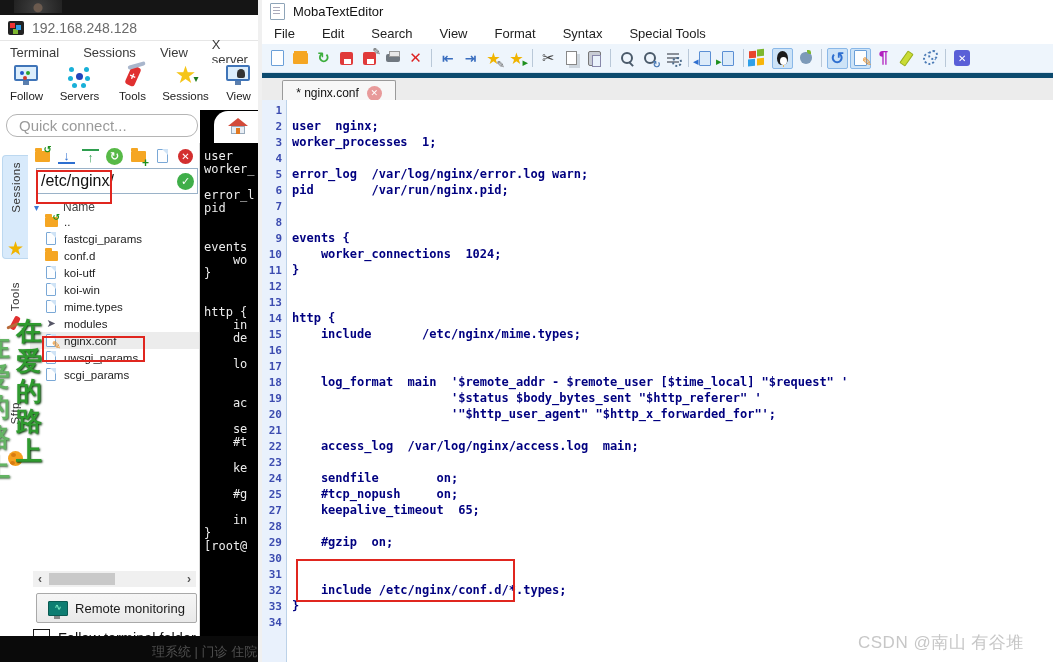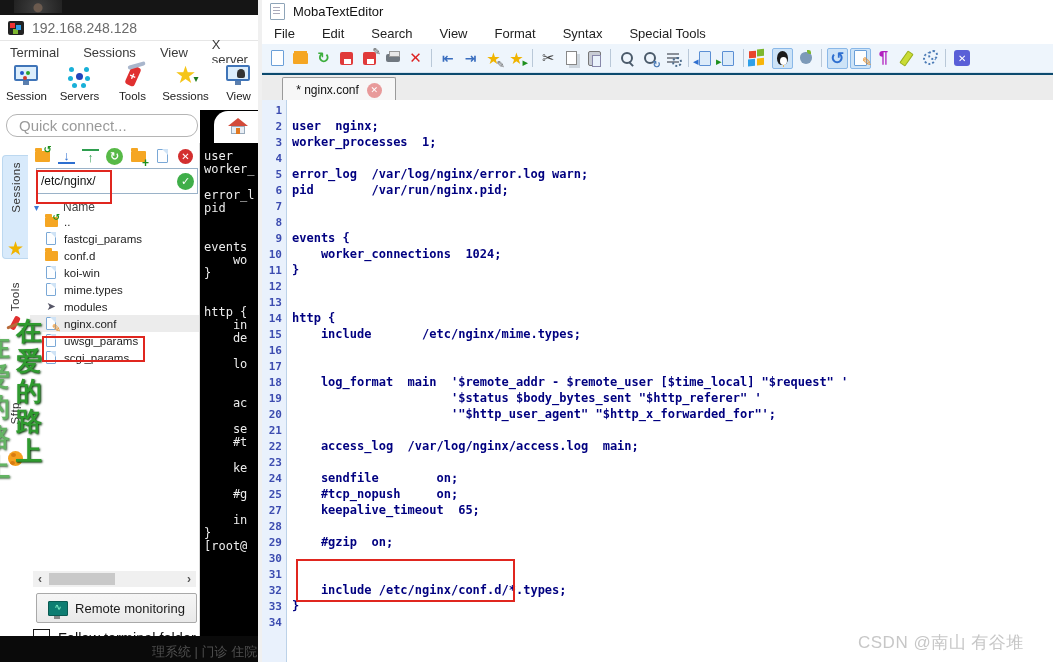--- a/index.html
+++ b/index.html
@@ -67,21 +67,21 @@
   .sh-doc{width:11px;height:14px;background:#fdfeff;border:1px solid #7aa8d6;border-radius:1px;box-sizing:border-box;position:relative;}
   .sh-doc::before{content:"";position:absolute;right:-1px;top:-1px;border:3px solid #cfe3f6;border-left-color:transparent;border-bottom-color:transparent;}
   .fic .ovl{position:absolute;font-size:10px;line-height:10px;}
   .fic-folder-up .ovl{color:#1d8f1d;right:-1px;top:-3px;font-weight:800;}
   .fic-download{color:#2e6fd0;border-bottom:2px solid #2e6fd0;height:13px;}
   .fic-upload{color:#2e9e4f;border-top:2px solid #2e9e4f;height:13px;}
   .fic-refresh{color:#fff;background:#57b947;border-radius:50%;font-size:11px;}
   .fic-new-folder .ovl{color:#1d8f1d;right:-2px;bottom:-3px;font-size:12px;font-weight:800;}
   .fic-delete{background:#d32f2f;border-radius:50%;color:#fff;font-size:10px;width:15px;height:15px;}
   #path-box{left:36px;top:153px;width:162px;height:26px;border:1px solid #9ab2c8;background:#fff;box-sizing:border-box;display:flex;align-items:center;}
-  #path-text{font-size:12px;color:#111;margin-left:4px;flex:1;}
+  #path-text{font-size:16px;color:#111;margin-left:4px;flex:1;}
   #path-check{width:17px;height:17px;border-radius:50%;background:#3fae49;color:#fff;font-size:11px;display:flex;align-items:center;justify-content:center;margin-right:3px;}
   #name-header{left:34px;top:185px;display:flex;align-items:center;font-size:12px;color:#444;}
   #name-sort{color:#3a7bd5;font-size:10px;margin-right:24px;}
   #file-list{left:30px;top:198px;width:169px;}
   .file-row{height:17px;display:flex;align-items:center;padding-left:14px;font-size:11.5px;color:#222;position:relative;}
   .file-row.selected{background:#ececec;}
   .file-row .fi{width:14px;height:14px;margin-right:6px;position:relative;flex:none;display:flex;align-items:center;justify-content:center;}
   .fi .sh-folder{width:13px;height:10px;}
   .fi .sh-doc{width:10px;height:13px;}
   .fi .mark{position:absolute;font-size:9px;line-height:9px;}
@@ -168,21 +168,21 @@
   .ic-edit-mode::before{content:"";width:11px;height:14px;background:#fdfeff;border:1px solid #6a9fd8;border-radius:1px;}
   .ic-edit-mode .ovl{position:absolute;right:-2px;bottom:-1px;font-size:12px;color:#e8881a;}
   .ic-pilcrow{color:#b11fbf;font-weight:700;font-size:17px;}
   .ic-highlight::before{content:"";width:5px;height:13px;background:#cadc35;border:1px solid #9ab020;transform:rotate(35deg);border-radius:1px;}
   .ic-settings::before{content:"";width:9px;height:9px;border:2.5px dotted #4a7ab5;border-radius:50%;}
   .ic-settings::after{content:"";position:absolute;right:1px;top:1px;width:6px;height:6px;border:2px dotted #4a7ab5;border-radius:50%;background:#eef5fc;}
   .ic-exit::before{content:"";width:16px;height:16px;background:#5a5fd7;border-radius:3px;}
   .ic-exit .ovl{position:absolute;color:#fff;font-size:10px;font-weight:800;top:4px;left:6px;}
 
   
-  #ed-tabbar{left:262px;top:73px;width:791px;height:27px;background:#ececec;border-top:2px solid #0c4a6e;}
+  #ed-tabbar{left:262px;top:73px;width:791px;height:27px;background:#ececec;border-top:5px solid #0c4a6e;}
   #ed-tabbar::after{content:"";position:absolute;left:0;bottom:-3px;width:100%;height:3px;background:#a8a8a8;}
   #ed-tab{position:absolute;left:20px;bottom:0;width:114px;height:25px;background:#f7f7f7;border:1px solid #9a9a9a;border-bottom:none;border-radius:2px 2px 0 0;display:flex;align-items:center;justify-content:center;box-sizing:border-box;}
   #ed-tab-label{font-size:12px;color:#111;margin-right:8px;}
   #ed-tab-close{width:15px;height:15px;border-radius:50%;background:#e89a9a;color:#fff;font-size:9px;font-weight:800;display:flex;align-items:center;justify-content:center;}
 
   
   #ed-body{left:262px;top:100px;width:791px;height:562px;background:#fff;overflow:hidden;}
   #gutter-strip{position:absolute;left:0;top:0;width:25px;height:562px;background:#e9f1fc;border-right:1px solid #bcd2e8;box-sizing:border-box;}
   #ed-lines{position:absolute;left:0;top:2px;width:791px;}
   .ed-line{height:16px;display:flex;align-items:center;}
@@ -219,21 +219,21 @@
         <span class="mx-menu-item">View</span>
         <span class="mx-menu-item">X server</span>
       </div>
     <div class="abs" id="mx-toolbar">
         <div class="mx-tb-item">
           <div class="mx-tb-icon">
             <div class="mi-monitor">
               <div class="mi-dots"></div>
             </div>
           </div>
-          <div class="mx-tb-label">Session</div>
+          <div class="mx-tb-label">Follow</div>
         </div>
         <div class="mx-tb-item">
           <div class="mx-tb-icon">
             <div class="mi-servers"></div>
           </div>
           <div class="mx-tb-label">Servers</div>
         </div>
         <div class="mx-tb-item">
           <div class="mx-tb-icon">
             <div class="mi-knife"></div>
@@ -297,20 +297,26 @@
           <span class="fi fi-file">
             <span class="sh-doc"></span>
           </span>
           <span>fastcgi_params</span>
         </div>
         <div class="file-row">
           <span class="fi fi-folder">
             <span class="sh-folder"></span>
           </span>
           <span>conf.d</span>
+        </div>
+        <div class="file-row">
+          <span class="fi fi-file">
+            <span class="sh-doc"></span>
+          </span>
+          <span>koi-utf</span>
         </div>
         <div class="file-row">
           <span class="fi fi-file">
             <span class="sh-doc"></span>
           </span>
           <span>koi-win</span>
         </div>
         <div class="file-row">
           <span class="fi fi-file">
             <span class="sh-doc"></span>

